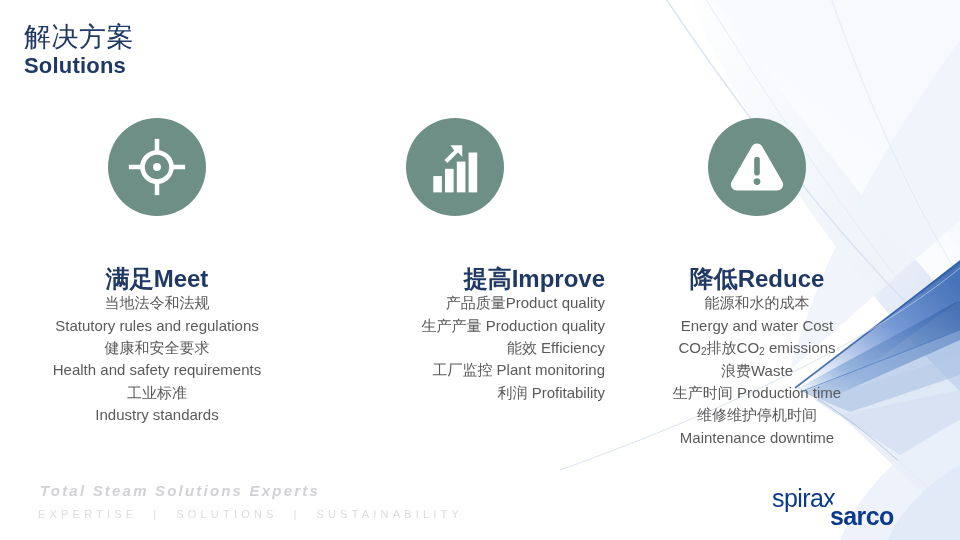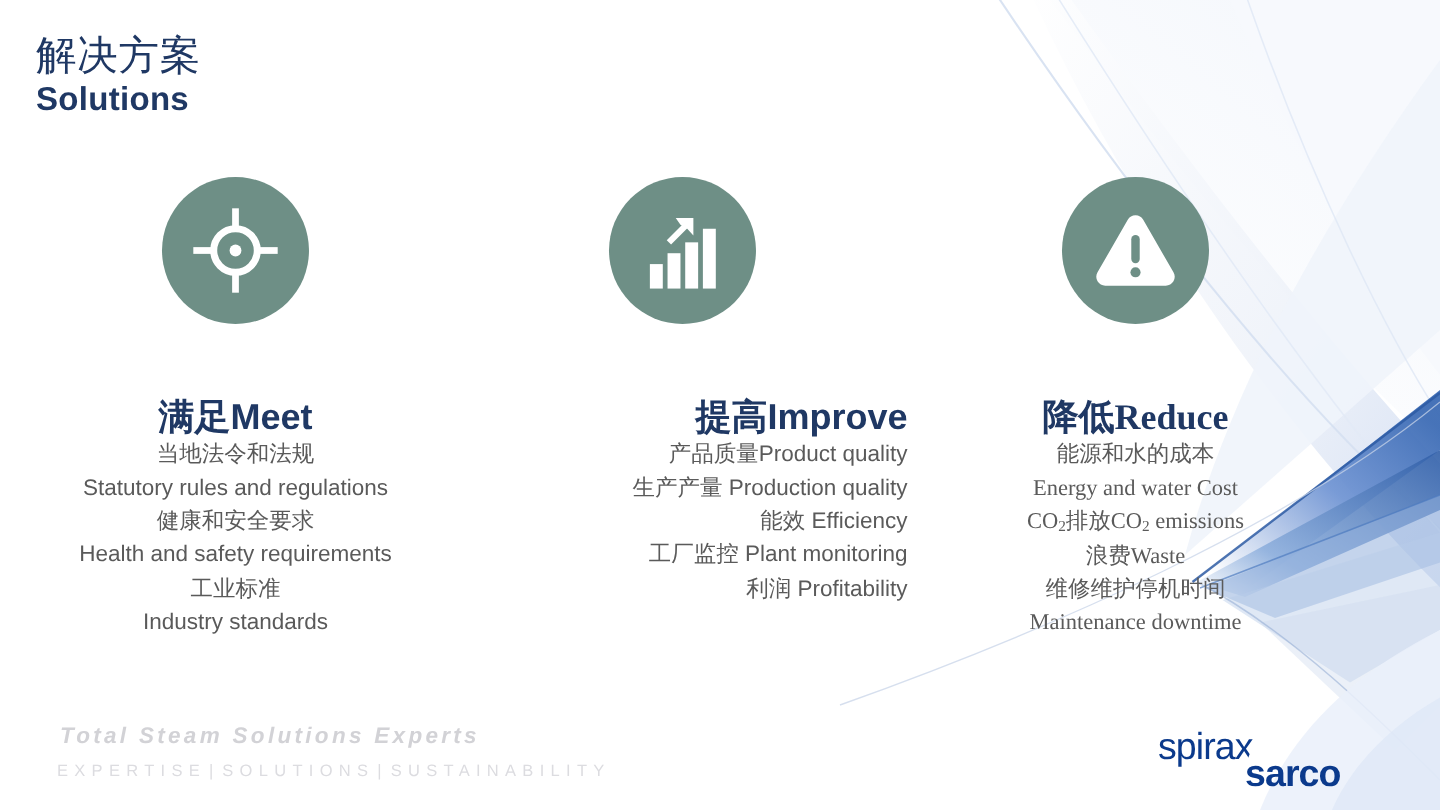--- a/index.html
+++ b/index.html
@@ -57,21 +57,21 @@
 
   
   .col {
     position: absolute;
     top: 118px;
     width: 300px;
     text-align: center;
   }
   #col-0 { left: 7px; }
   #col-1 { left: 305px; text-align: right; }
-  #col-2 { left: 607px; font-family: Liberation Serif, serif; }
+  #col-2 { left: 607px; }
 
   .icon-circle {
     width: 98px;
     height: 98px;
     border-radius: 50%;
     background: #6E8F86;
     margin: 0 auto;
     display: flex;
     align-items: center;
     justify-content: center;
@@ -115,20 +115,21 @@
   #footer-pillars {
     position: absolute;
     left: 38px;
     top: 508px;
     font-size: 11px;
     color: #DCDCE0;
     letter-spacing: 4.2px;
     white-space: nowrap;
     display: flex;
     align-items: center;
+    gap: 14px;
   }
   #footer-pillars .sep {
     color: #DCDCE0;
     letter-spacing: 0;
     margin: 0 6px 0 2px;
   }
 
   
   #logo {
     position: absolute;
@@ -290,20 +291,21 @@
           <circle cx="32" cy="47.5" r="3.6" fill="#6E8F86"></circle>
         </svg>
       </span>
     </div>
     <div class="col-heading">降低Reduce</div>
     <div class="col-lines">
       <div class="line">能源和水的成本</div>
       <div class="line">Energy and water Cost</div>
       <div class="line" id="co2-line">CO<sub>2</sub>排放CO<sub>2</sub> emissions</div>
       <div class="line">浪费Waste</div>
+      <div class="line">生产时间 Production time</div>
       <div class="line">维修维护停机时间</div>
       <div class="line">Maintenance downtime</div>
     </div>
   </div>
 
   <div id="footer-tagline">Total Steam Solutions Experts</div>
   <div id="footer-pillars">
     <span>EXPERTISE</span>
     <span class="sep">|</span>
     <span>SOLUTIONS</span>

